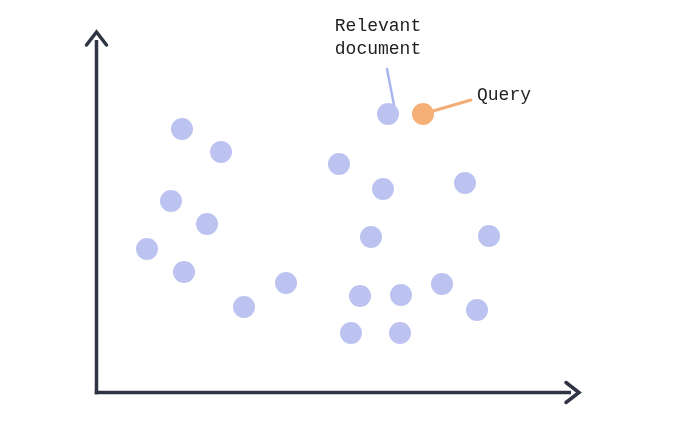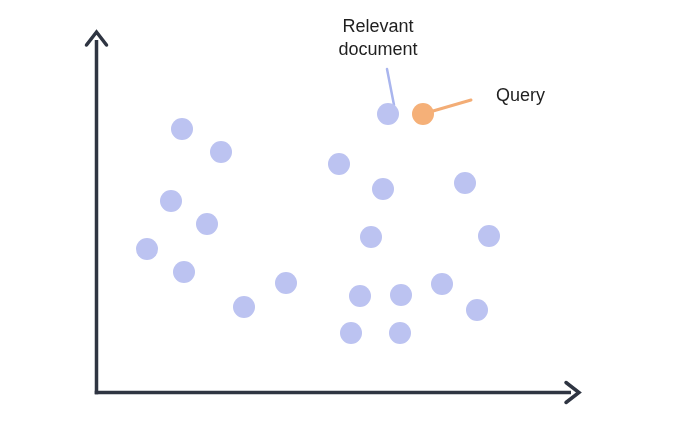--- a/index.html
+++ b/index.html
@@ -6,41 +6,41 @@
     margin: 0;
     padding: 0;
     background: #ffffff;
   }
   .canvas {
     position: relative;
     width: 700px;
     height: 444px;
     background: #ffffff;
     overflow: hidden;
-    font-family: Liberation Sans, sans-serif;
+    font-family: Liberation Mono, monospace;
   }
   svg.plot {
     position: absolute;
     left: 0;
     top: 0;
   }
   .annot {
     position: absolute;
     color: #1f1f1f;
     font-size: 18px;
     line-height: 23px;
   }
   .annot-relevant {
     left: 317px;
     top: 15px;
     width: 122px;
     text-align: center;
   }
   .annot-query {
-    left: 496px;
+    left: 477px;
     top: 84px;
     white-space: nowrap;
   }
 </style>
 </head>
 <body>
 
 <div class="canvas">
   <svg id="plot" class="plot" width="700" height="444" viewBox="0 0 700 444">
       <line x1="387" y1="69" x2="394" y2="105" stroke="#a9b5ee" stroke-width="2.5" stroke-linecap="round"></line>

